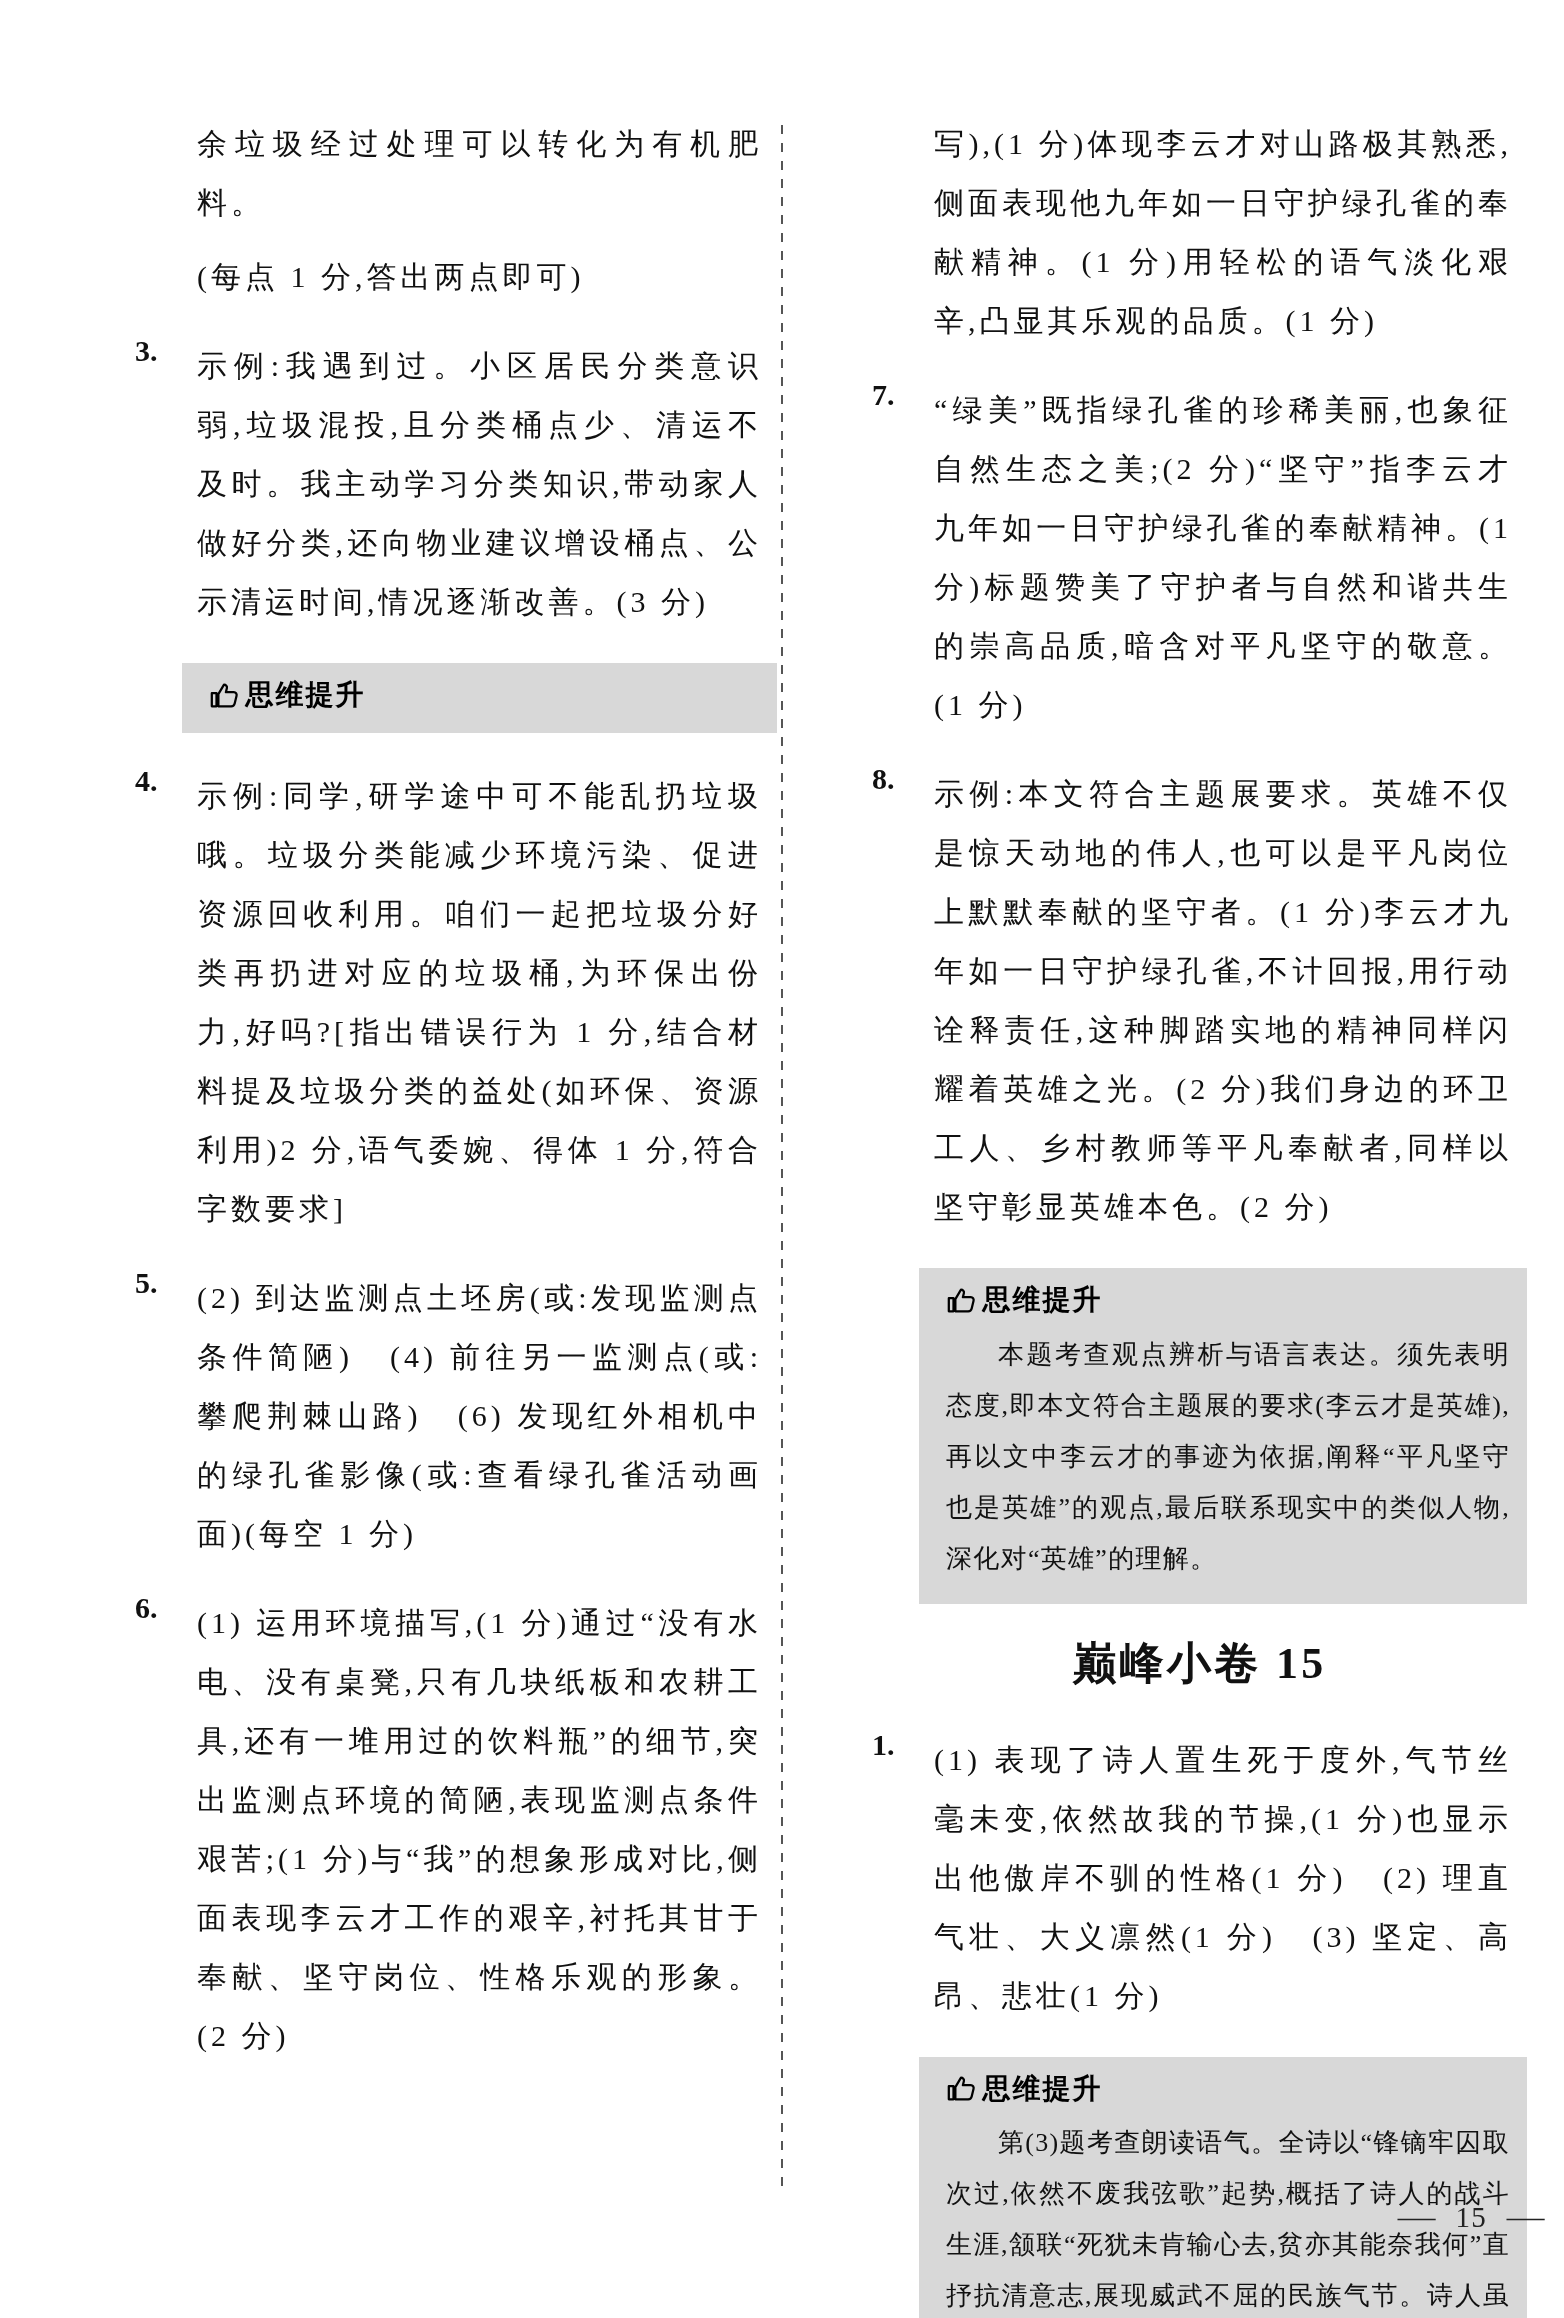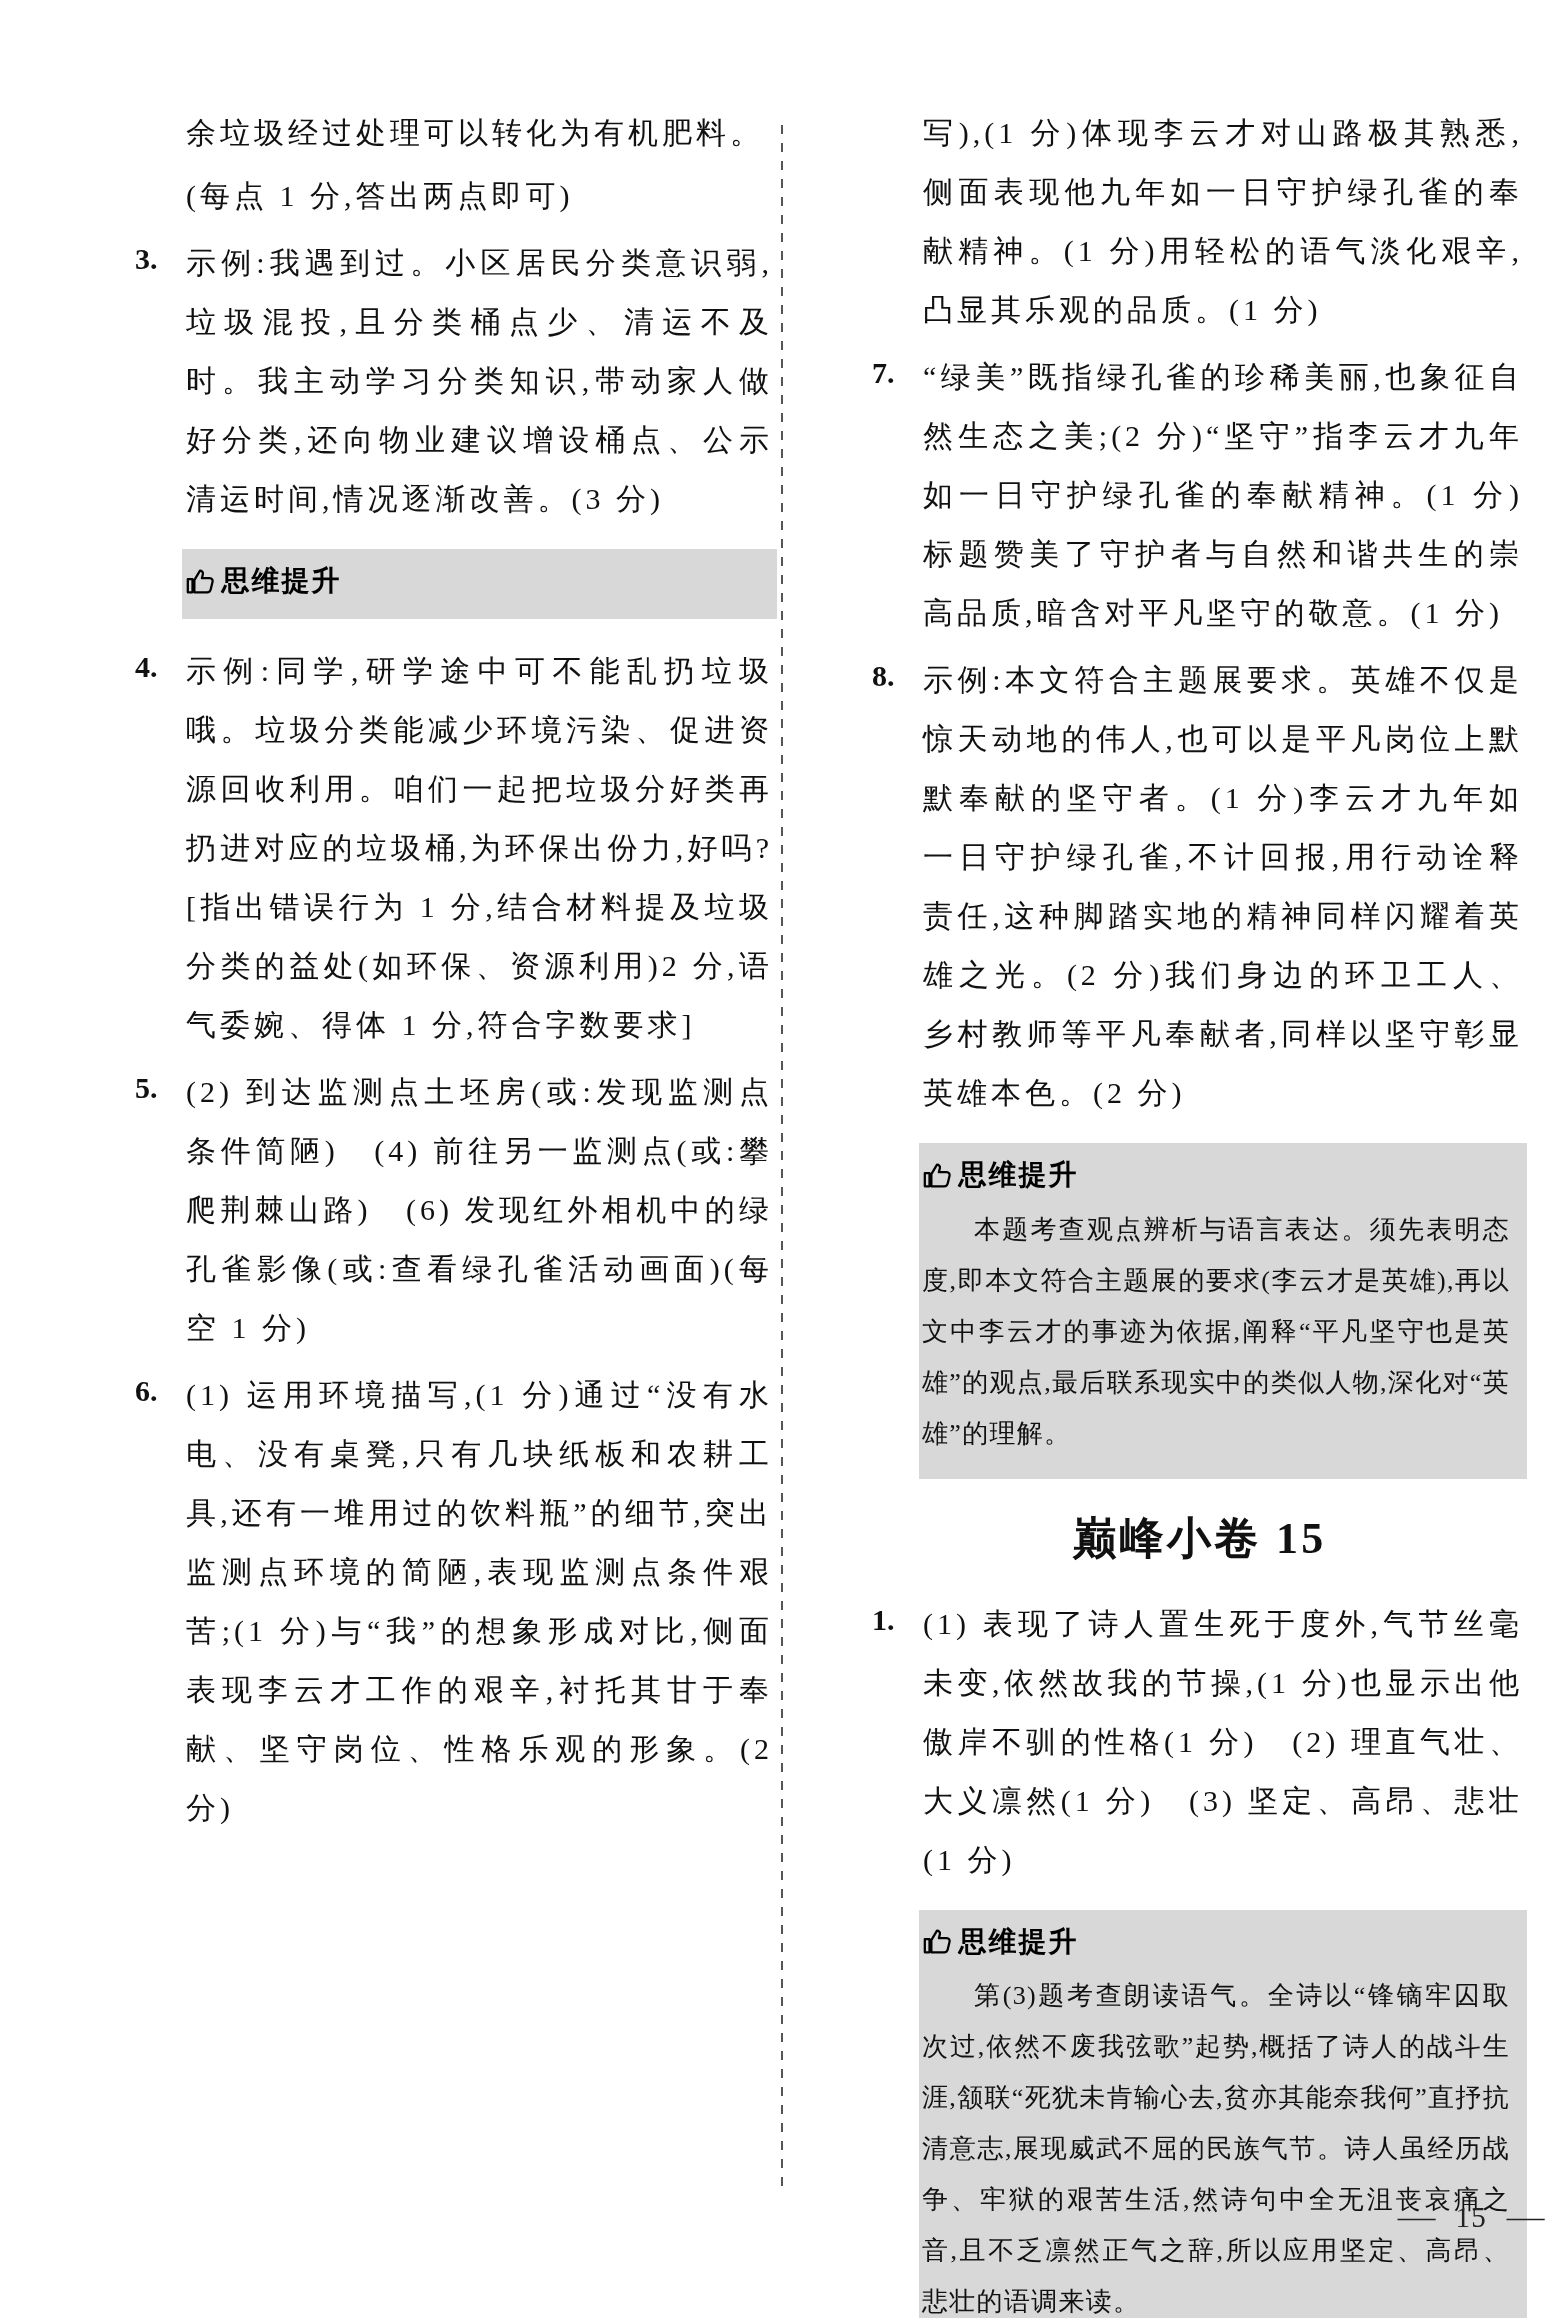--- a/index.html
+++ b/index.html
@@ -22,27 +22,27 @@
     font-size:30px;
     line-height:59px;
   }
   .body {
     flex:1;
     font-size:30px;
     line-height:59px;
     letter-spacing:4px;
     text-align:justify;
   }
-  .body p { margin:4px; }
+  .body p { margin:15px; }
   .para { padding-left:47px; }
 
   .tip-box {
     margin:17px 0 18.4px 47px;
     background:#d8d8d8;
-    padding:13px 17px 20px 3px;
+    padding:13px 17px 20px 27px;
   }
   .tip-header {
     display:flex; align-items:center;
     font-weight:bold;
     font-size:28px;
     line-height:37px;
     letter-spacing:2px;
     color:#000;
     font-family:"Liberation Sans","DejaVu Sans",sans-serif;
   }

